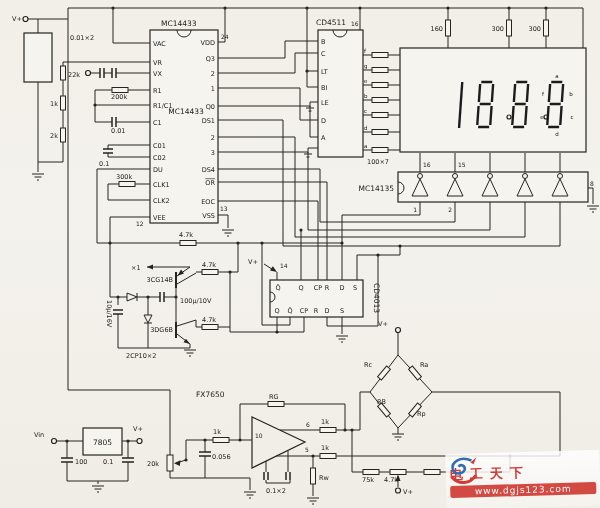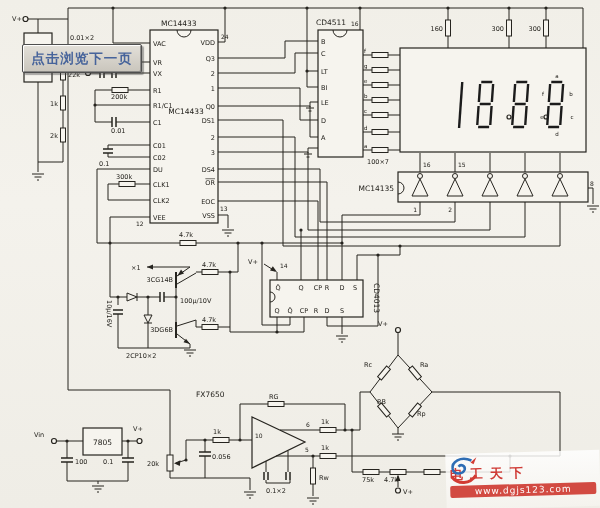--- a/index.html
+++ b/index.html
@@ -380,21 +380,20 @@
     <text class="pin" x="403" y="494">V+</text>
 
     <text class="pin" x="388" y="326" text-anchor="end">V+</text>
     <text class="lbl" x="372" y="367" text-anchor="end">Rc</text>
     <text class="lbl" x="420" y="367">Ra</text>
     <text class="lbl" x="377" y="404">RB</text>
     <text class="lbl" x="417" y="416">Rp</text>
   </g>
 </svg>
 
-<div class="nav-btn">点击浏览下一页</div>
 
 <div class="wm">
   <svg width="34" height="34" viewBox="0 0 34 34">
     <path d="M26,7 C15,2 6,8 7,15 C8,21 17,21 19,16 C20,12 15,10 13,13" stroke="#2e6db4" stroke-width="2.6" fill="none"></path>
     <path d="M6,23 C12,31 24,31 30,22" stroke="#d23b33" stroke-width="3" fill="none"></path>
     <path d="M25,9 L31,4 L28,11 Z" fill="#d23b33"></path>
   </svg>
   <div class="wm-col">
     <div class="wm-title">电工天下</div>
     <div class="wm-url">www.dgjs123.com</div>

